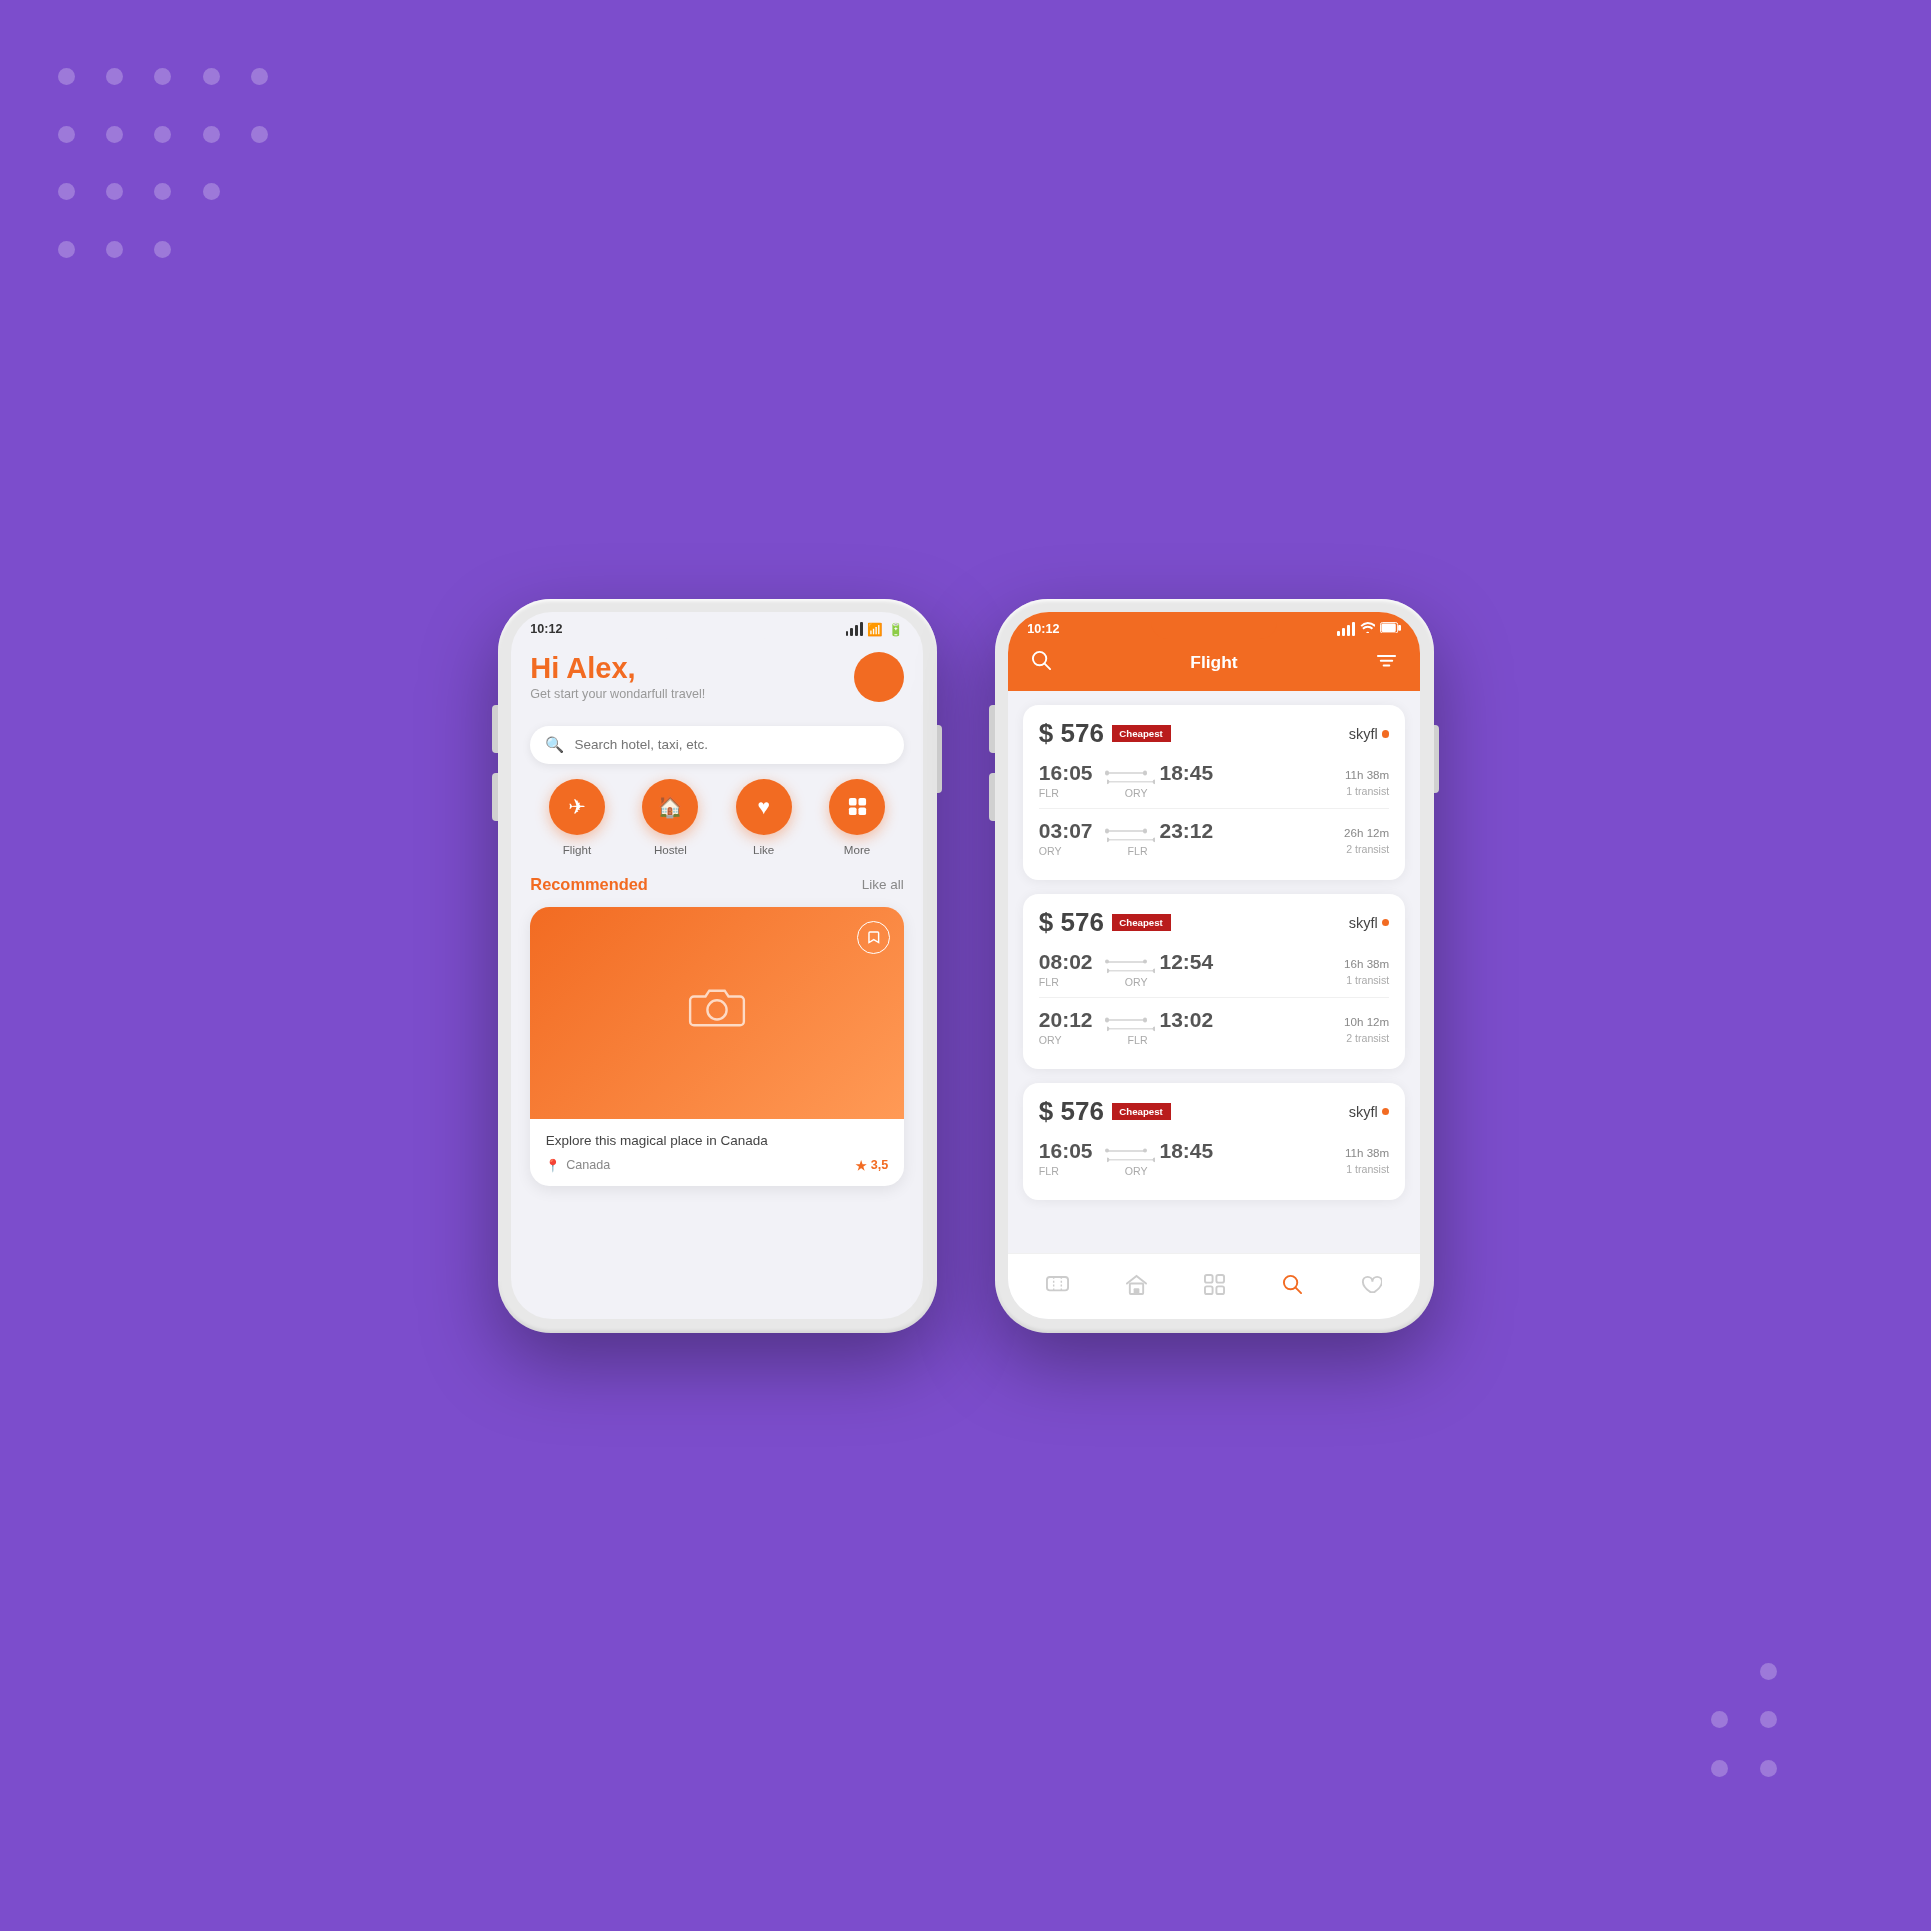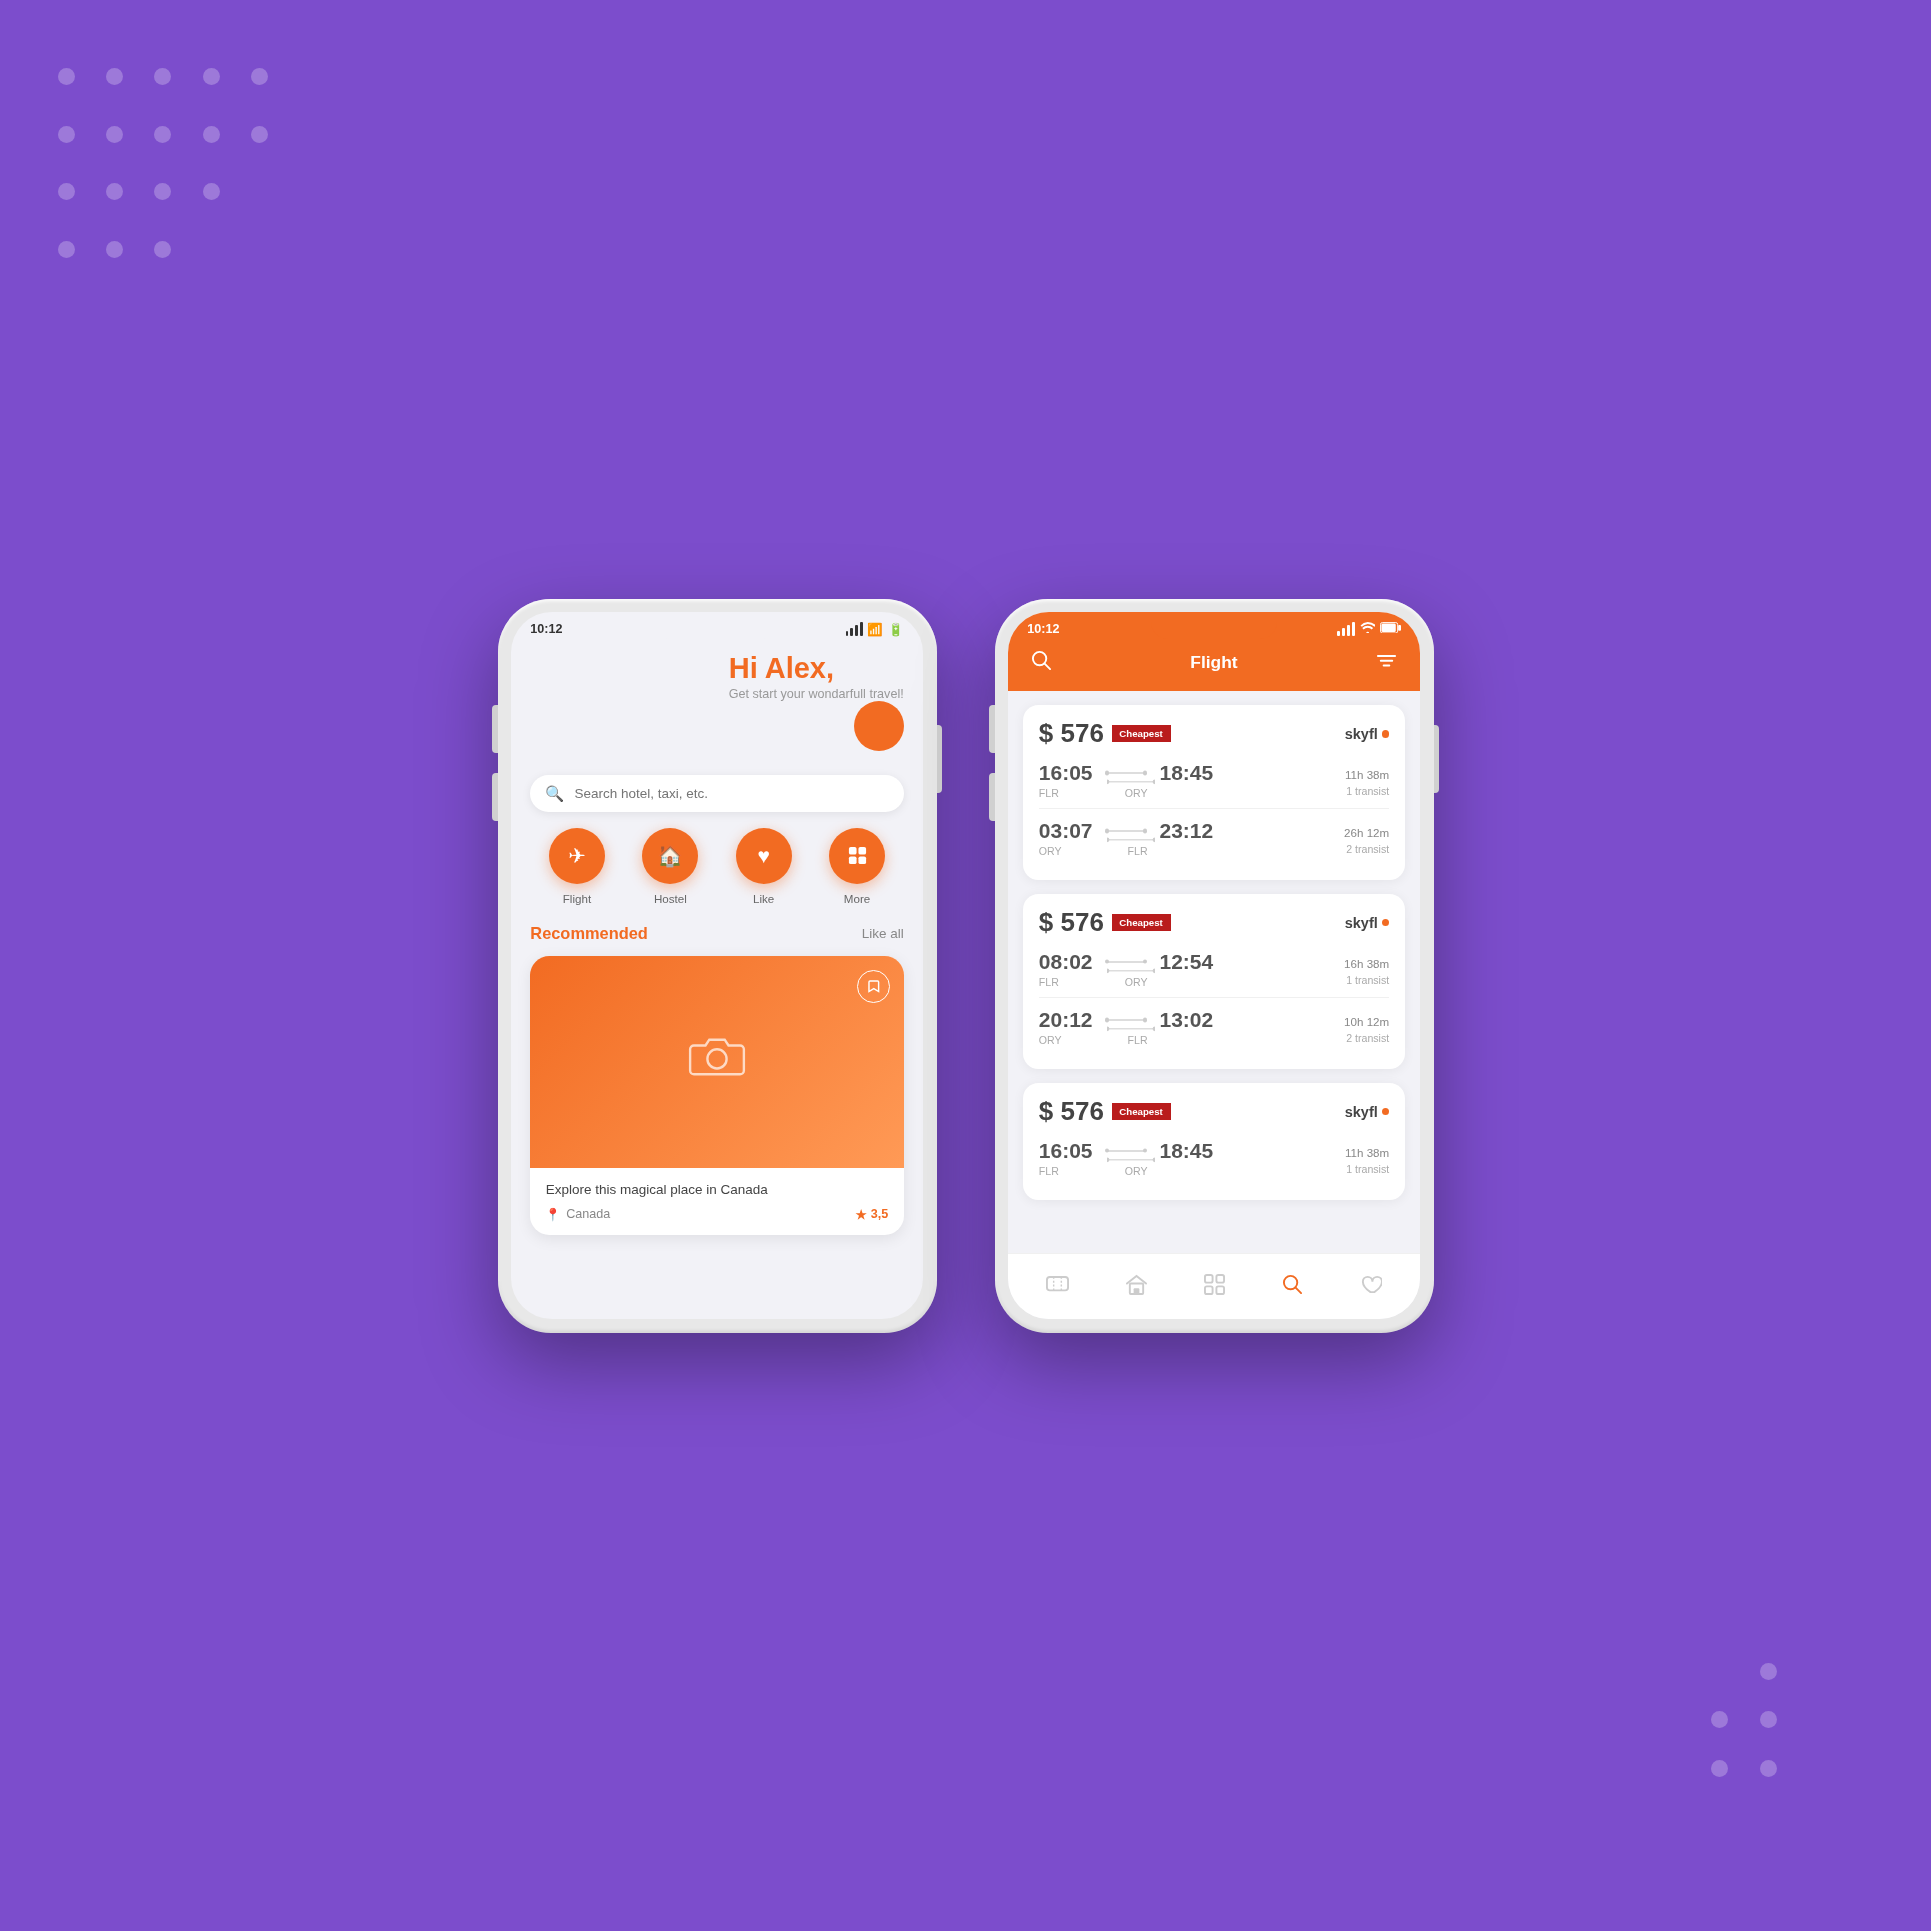--- a/index.html
+++ b/index.html
@@ -92,23 +92,22 @@
     }
 
     
     .left-content {
       padding: 9.7px 19.3px 0;
     }
 
     .greeting-row {
       display: flex;
       justify-content: space-between;
-      align-items: flex-end;
+      align-items: flex-start;
       margin-bottom: 24px;
-      flex-direction: column;
     }
 
     .greeting-text h1 {
       font-size: 29px;
       font-weight: 800;
       color: #f26b22;
     }
 
     .greeting-text p {
       font-size: 12.6px;
@@ -319,21 +318,21 @@
       background: #b91c1c;
       color: white;
       font-size: 9.7px;
       font-weight: 700;
       padding: 2.9px 7.7px;
       border-radius: 0;
     }
 
     .airline-name {
       font-size: 14.5px;
-      font-weight: 700;
+      font-weight: 400;
       color: #444;
       display: flex;
       align-items: center;
       gap: 1.9px;
     }
 
     .airline-dot {
       width: 7.7px;
       height: 7.7px;
       background: #f26b22;

